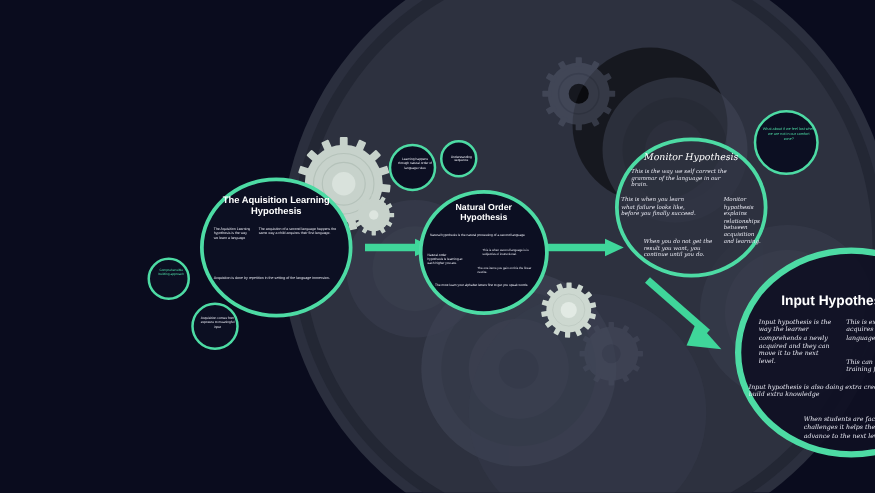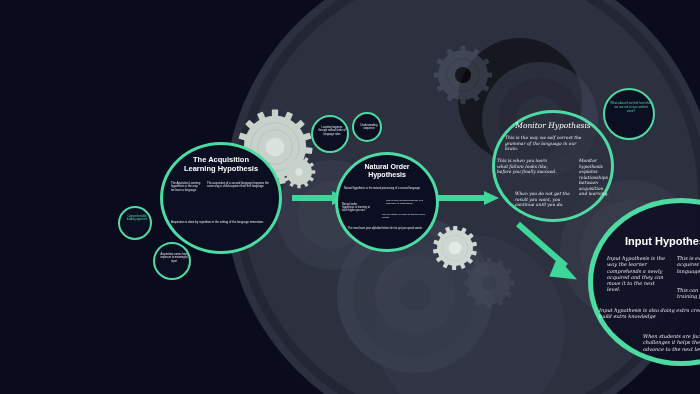--- a/index.html
+++ b/index.html
@@ -227,21 +227,21 @@
 
   <div class="arrow" style="left:516px;top:222px;">
     <svg width="72" height="62" viewBox="0 0 72 62">
       <path d="M2 2 L50 44" stroke="#3fd69a" stroke-width="6" fill="none"></path>
       <path d="M40 36 L62 56 L34 56 Z" fill="#3fd69a" transform="rotate(6 48 48)"></path>
     </svg>
   </div>
 
   <div class="bubble solid" style="left:160px;top:142px;width:122px;height:112px;">
     <div class="inner">
-      <div class="btitle" style="top:11px;font-size:7.5px;padding:0 14px;">The Acquisition Learning Hypothesis</div>
+      <div class="btitle" style="top:11px;font-size:7.5px;padding:0 14px;">The Aquisition Learning Hypothesis</div>
       <div class="btxt" style="left:8px;top:37px;width:30px;font-size:2.8px;">The Aquisition Learning hypothesis is the way we learn a language</div>
       <div class="btxt" style="left:44px;top:37px;width:62px;font-size:2.8px;">The acquistion of a second language happens the same way a child acquires their first language.</div>
       <div class="btxt" style="left:8px;top:76px;width:98px;font-size:2.9px;">Acquistion is done by repetition in the setting of the language immersion.</div>
     </div>
   </div>
 
   <div class="bubble solid" style="left:335px;top:152px;width:104px;height:100px;">
     <div class="inner">
       <div class="btitle" style="top:8px;font-size:7px;padding:0 12px;">Natural Order Hypothesis</div>
       <div class="btxt" style="left:6px;top:32px;width:90px;font-size:2.6px;">Natural hypothesis is the natural processing of a second language</div>

